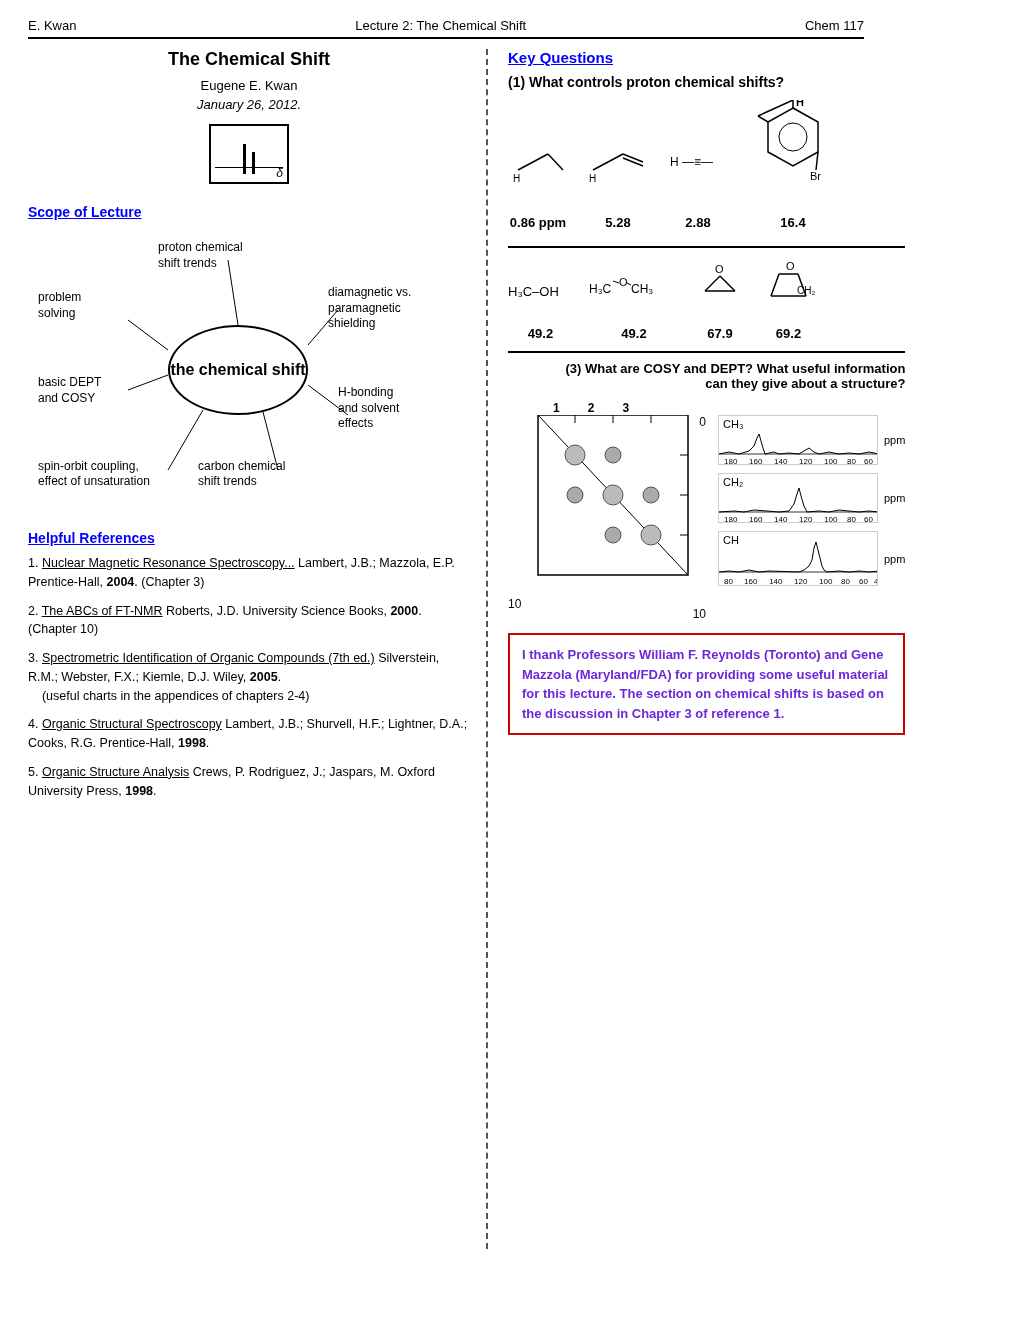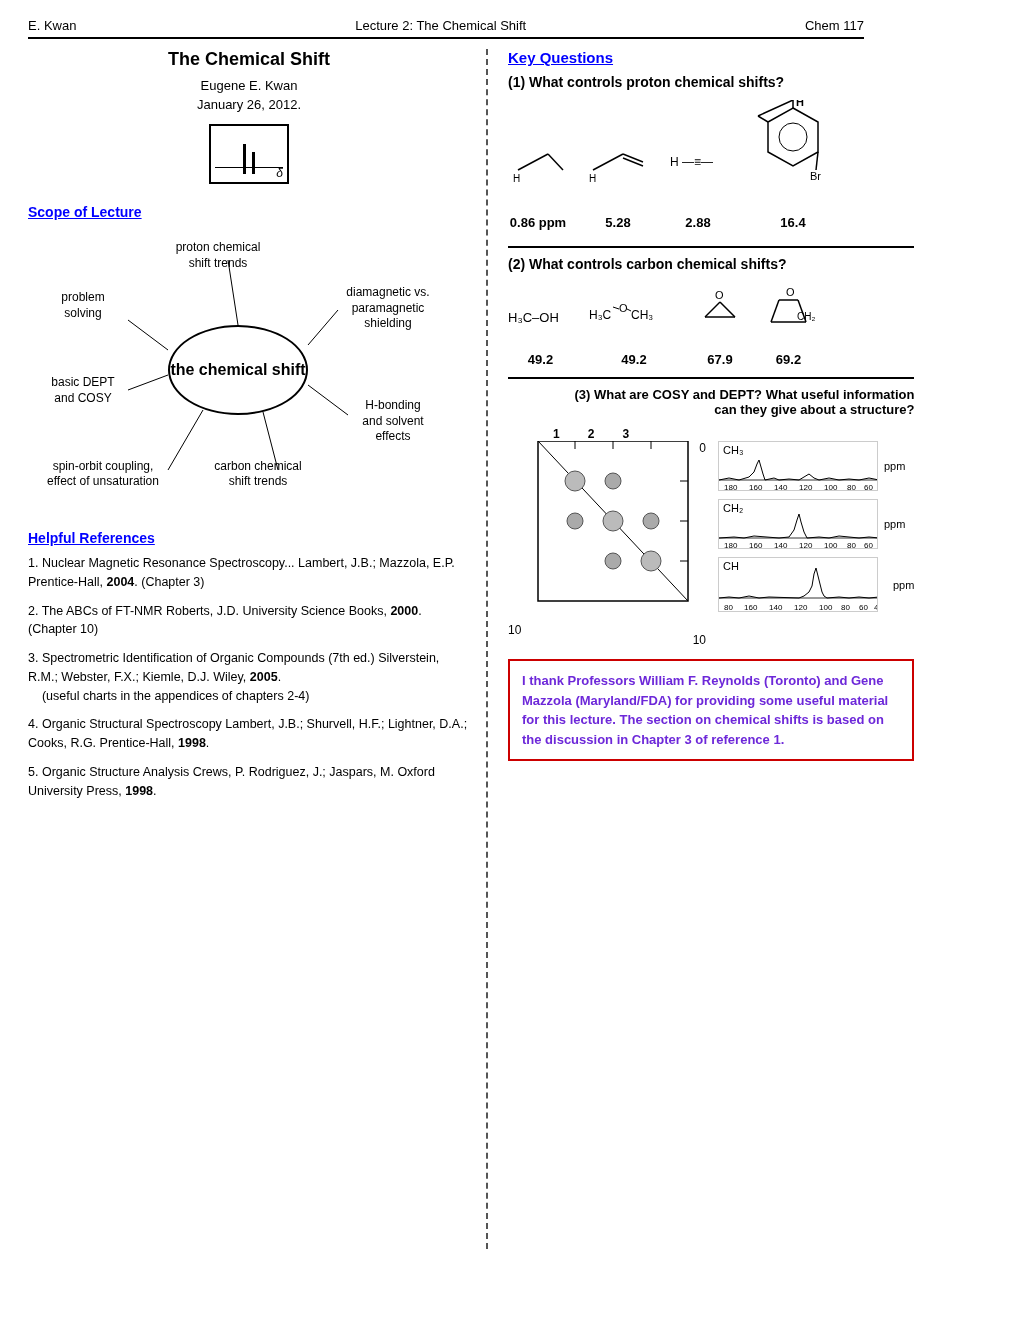--- a/index.html
+++ b/index.html
@@ -59,20 +59,21 @@
       font-size: 18px;
       font-weight: bold;
       margin-bottom: 8px;
     }
     .title-section .author {
       font-size: 13px;
       margin-bottom: 4px;
     }
     .title-section .date {
       font-size: 13px;
+      font-style: italic;
       margin-bottom: 12px;
     }
 
     
     .nmr-diagram {
       display: flex;
       justify-content: center;
       margin-bottom: 20px;
     }
     .nmr-box {
@@ -144,40 +145,41 @@
       justify-content: center;
       text-align: center;
       font-size: 16px;
       font-weight: bold;
       background: #fff;
       z-index: 2;
     }
     .concept-label {
       position: absolute;
       font-size: 12px;
-      text-align: center;
+      text-align: left;
       line-height: 1.3;
     }
 
     
     .refs-link {
       color: #00f;
       text-decoration: underline;
       font-size: 14px;
       font-weight: bold;
       display: inline-block;
       margin-bottom: 8px;
       text-align: center;
     }
     .ref-item {
       margin-bottom: 10px;
       font-size: 12.5px;
       line-height: 1.5;
     }
     .ref-item span.underline {
+      text-decoration: underline;
     }
 
     
     .key-questions-link {
       color: #00f;
       text-decoration: underline;
       font-size: 15px;
       font-weight: bold;
       display: inline-block;
       margin-bottom: 8px;
@@ -297,21 +299,21 @@
         </div>
         <div class="concept-label" style="top:60px; left:10px; width:90px;">
           problem<br>solving
         </div>
         <div class="concept-label" style="top:55px; right:0px; width:120px;">
           diamagnetic vs.<br>paramagnetic<br>shielding
         </div>
         <div class="concept-label" style="top:145px; left:10px; width:90px;">
           basic DEPT<br>and COSY
         </div>
-        <div class="concept-label" style="top:168px; right:0px; width:110px;">
+        <div class="concept-label" style="top:155px; right:0px; width:110px;">
           H-bonding<br>and solvent<br>effects
         </div>
         <div class="concept-label" style="bottom:20px; left:10px; width:130px;">
           spin-orbit coupling,<br>effect of unsaturation
         </div>
         <div class="concept-label" style="bottom:20px; left:170px; width:120px;">
           carbon chemical<br>shift trends
         </div>
 
         <svg style="position:absolute;top:0;left:0;width:420px;height:280px;pointer-events:none;">
@@ -408,21 +410,20 @@
             <text x="62" y="80" font-size="11" font-family="Arial">Br</text>
             <line x1="70" y1="52" x2="68" y2="70" stroke="#000" stroke-width="1.5"></line>
           </svg>
           <span class="ppm">16.4</span>
         </div>
       </div>
 
       <hr class="divider-line">
 
       
-      <div class="question-header" style="margin-top:8px;">(2) What controls carbon chemical shifts?</div>
 
       
       <div class="carbon-structures-row">
 
         <div class="structure-item">
           <svg class="chem" width="65" height="30" viewBox="0 0 65 30">
             <text x="0" y="20" font-size="13" font-family="Arial">H₃C–OH</text>
           </svg>
           <span class="ppm">49.2</span>
         </div>
@@ -546,21 +547,21 @@
                 <text x="55" y="48" font-size="8" font-family="Arial">140</text>
                 <text x="80" y="48" font-size="8" font-family="Arial">120</text>
                 <text x="105" y="48" font-size="8" font-family="Arial">100</text>
                 <text x="128" y="48" font-size="8" font-family="Arial">80</text>
                 <text x="145" y="48" font-size="8" font-family="Arial">60</text>
               </svg>
             </div>
             <span style="font-size:11px;">ppm</span>
           </div>
 
-          <div style="display:flex; align-items:center; gap:15px;">
+          <div style="display:flex; align-items:center; gap:6px;">
             <div style="position:relative; width:160px; height:55px; border:1px solid #ccc; overflow:hidden;">
               <span style="position:absolute; top:2px; left:4px; font-size:11px;">CH</span>
               <svg width="160" height="55">
                 <line x1="0" y1="40" x2="160" y2="40" stroke="#000" stroke-width="0.8"></line>
                 <polyline points="0,40 10,39 20,40 30,38 40,40 50,39 80,40 85,38 90,34 93,28 95,16 97,10 99,18 101,26 103,34 105,38 108,40 120,39 130,40 140,39 150,40 160,39" fill="none" stroke="#000" stroke-width="1"></polyline>
                 <text x="5" y="52" font-size="8" font-family="Arial">80</text>
                 <text x="25" y="52" font-size="8" font-family="Arial">160</text>
                 <text x="50" y="52" font-size="8" font-family="Arial">140</text>
                 <text x="75" y="52" font-size="8" font-family="Arial">120</text>
                 <text x="100" y="52" font-size="8" font-family="Arial">100</text>

